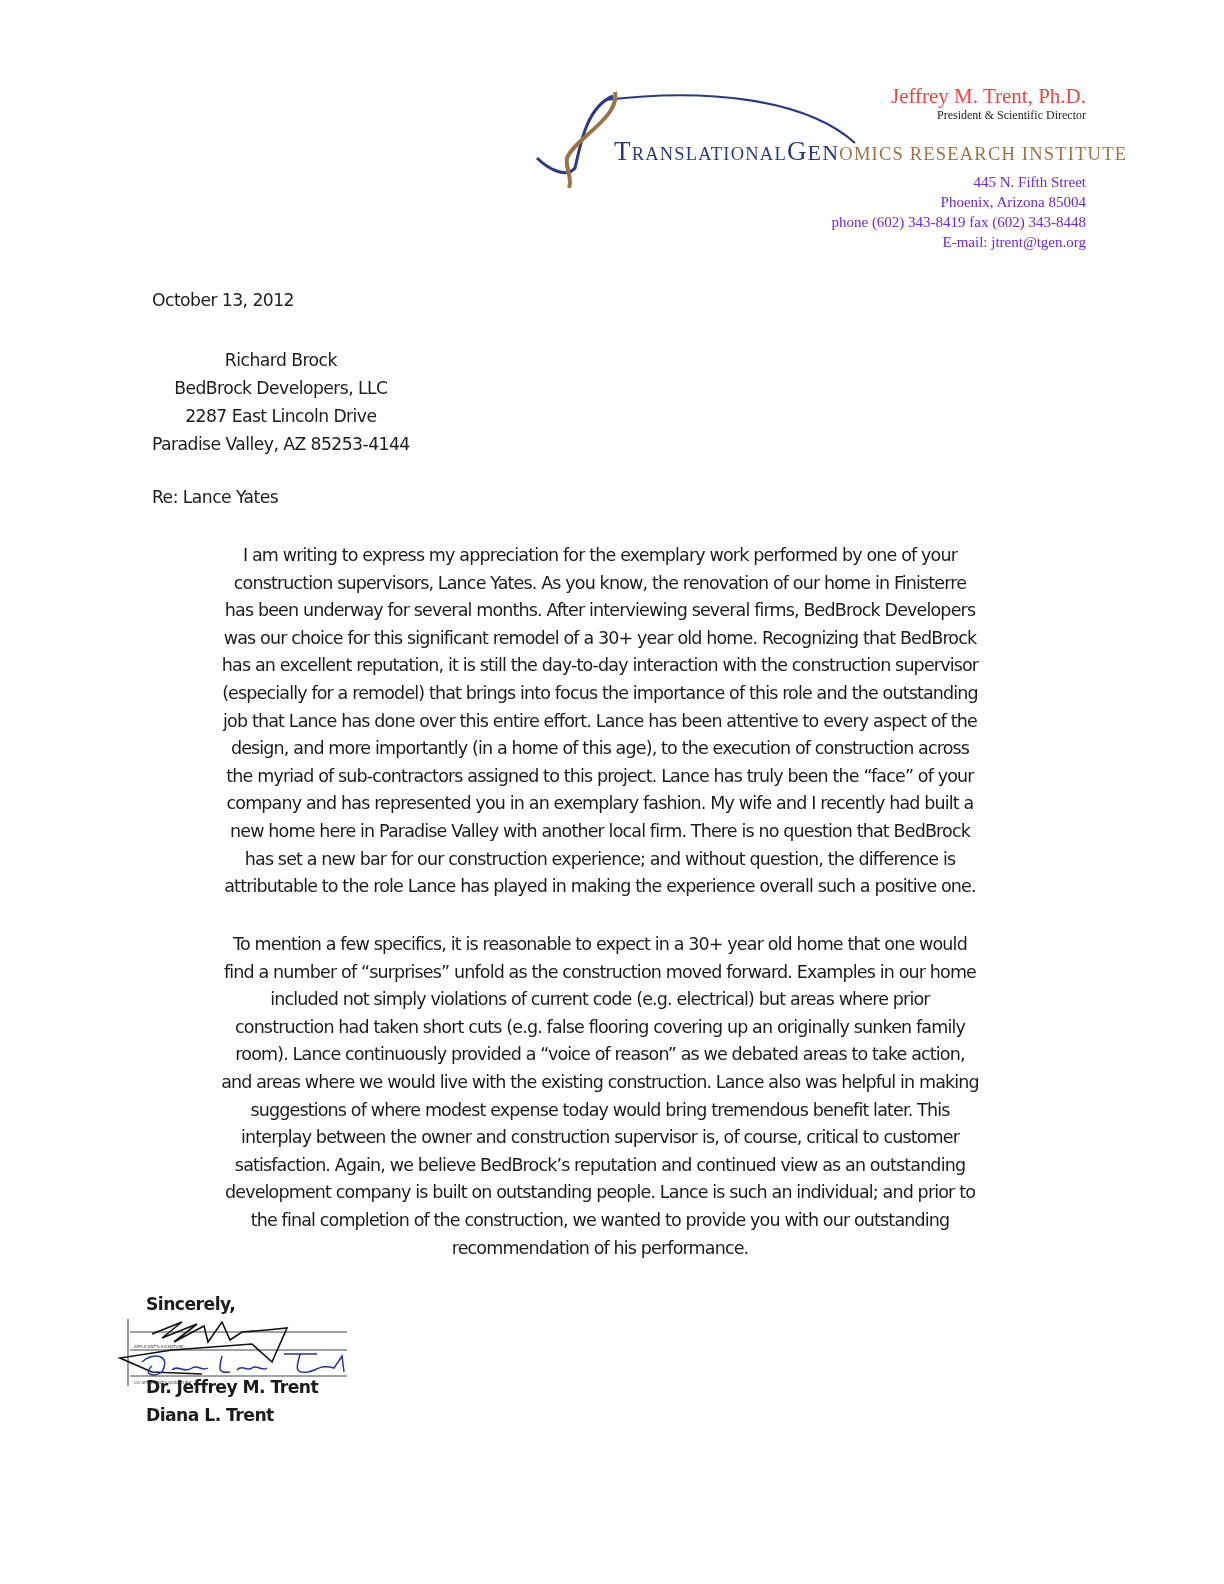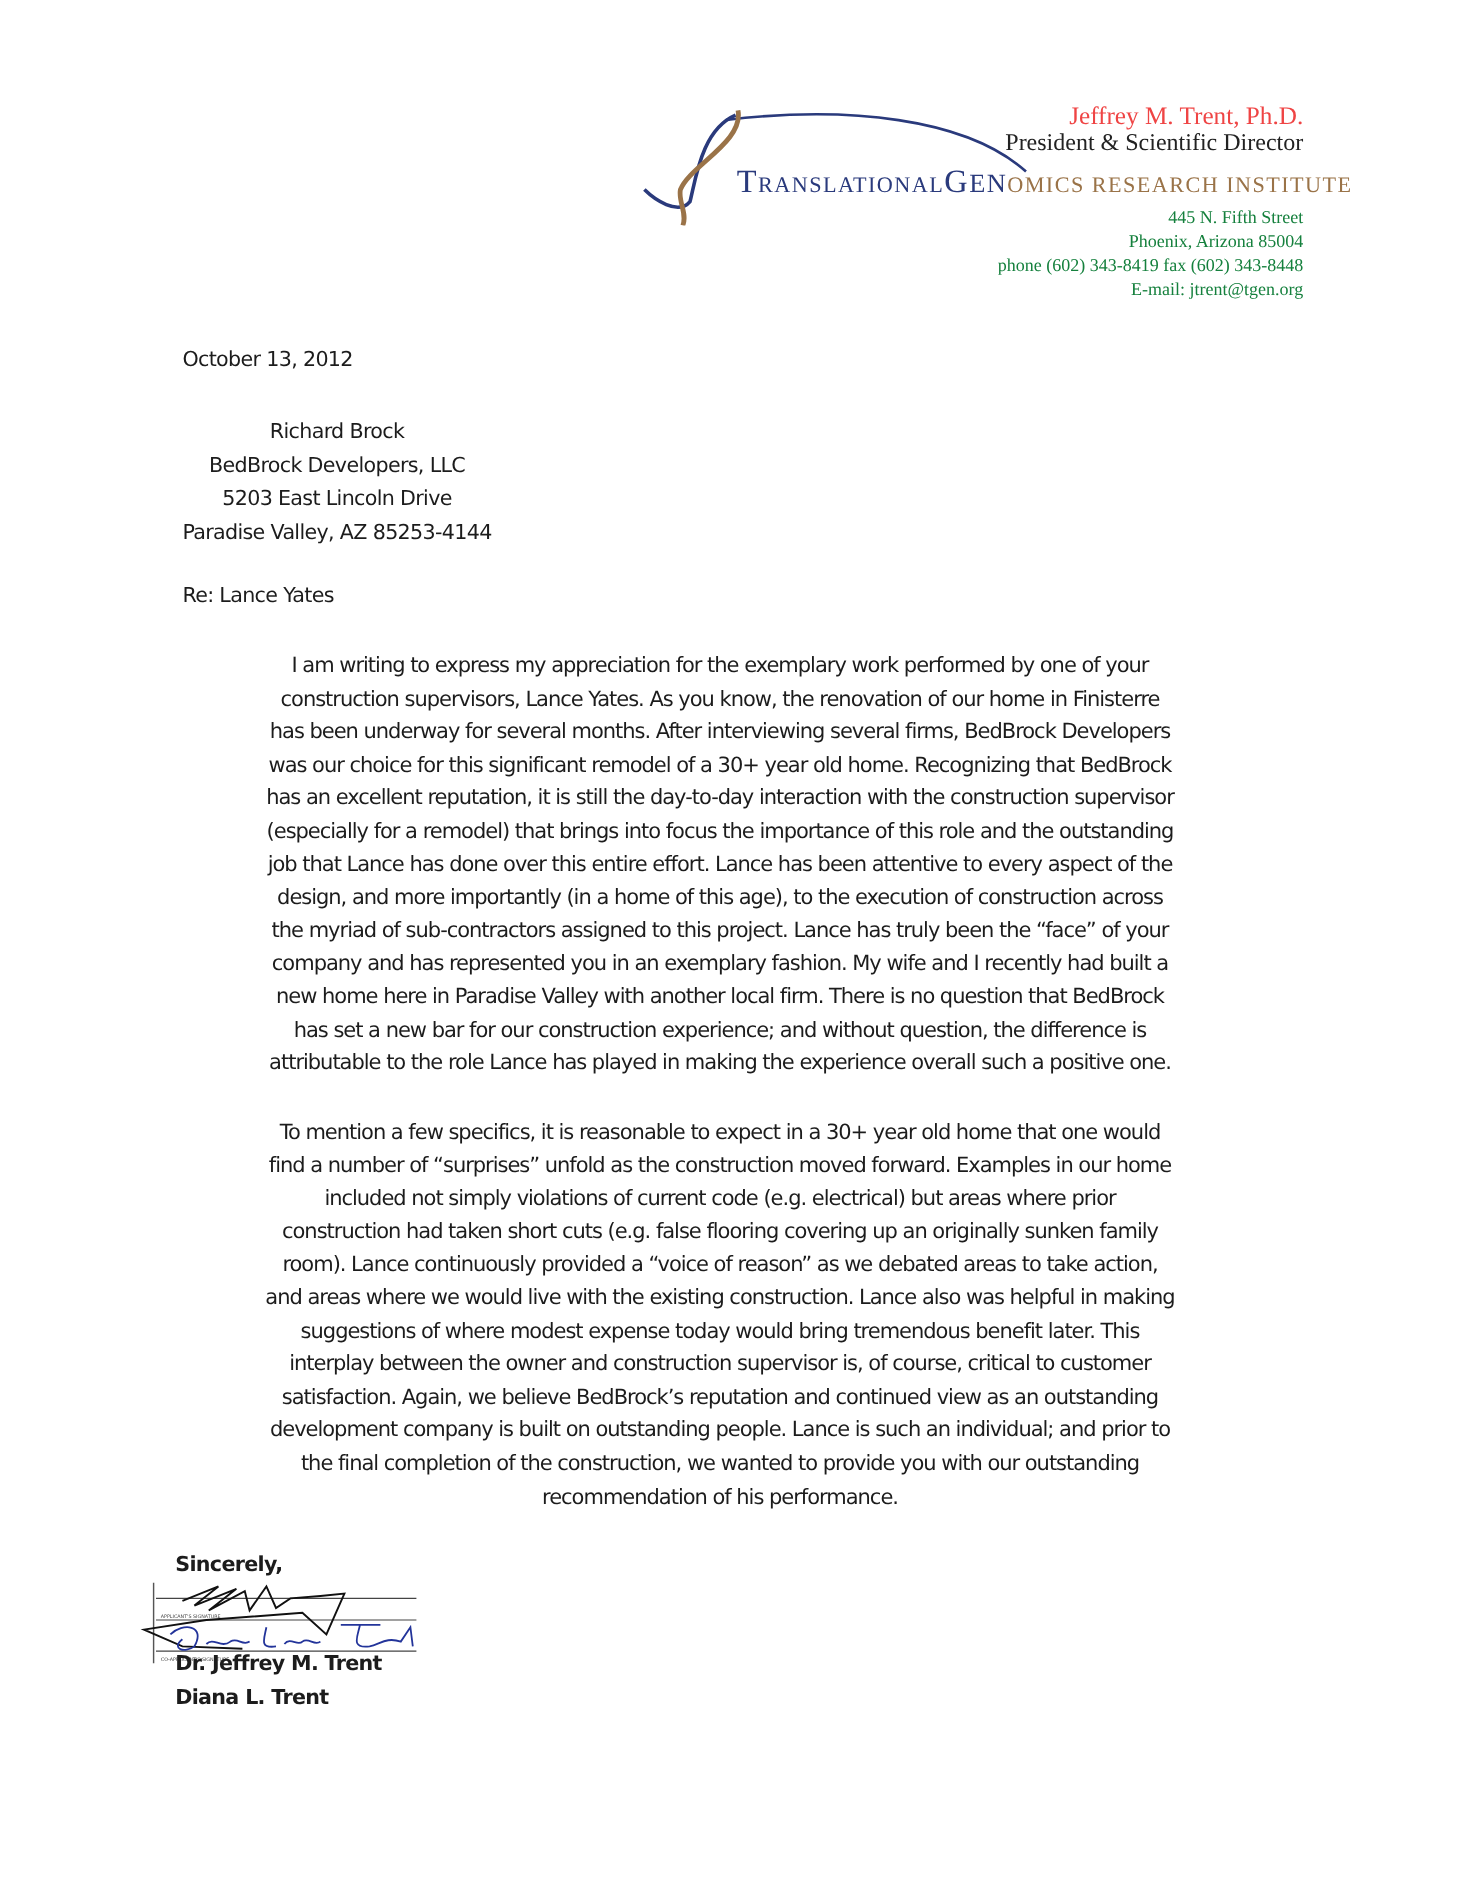--- a/index.html
+++ b/index.html
@@ -1,27 +1,27 @@
 <!DOCTYPE html>
 <html><head>
 <meta charset="utf-8">
 <style>
   html, body { margin: 0; padding: 0; background: #ffffff; }
   body { width: 1224px; height: 1584px; position: relative; overflow: hidden; color: #1a1a1a; }
   .page { position: absolute; left: 0; top: 0; width: 1224px; height: 1584px; background: #fff; }
 
   
   .lh-name { position: absolute; right: 138px; top: 84px; font-family: "Liberation Serif", serif; font-size: 21px; color: #ef4444; text-align: right; }
-  .lh-title { position: absolute; right: 138px; top: 108px; font-family: "Liberation Serif", serif; font-size: 20px; color: #222; text-align: center; }
+  .lh-title { position: absolute; right: 138px; top: 108px; font-family: "Liberation Serif", serif; font-size: 12px; color: #222; text-align: center; }
   .lh-logo { position: absolute; left: 535px; top: 88px; width: 560px; height: 100px; }
   .lh-org { position: absolute; left: 614px; top: 136px; font-family: "Liberation Serif", serif; font-size: 18.5px; letter-spacing: 1.2px; white-space: nowrap; }
   .lh-org .blue { color: #2a3a7c; }
   .lh-org .cap { font-size: 27px; }
   .lh-org .gold { color: #9a7348; }
-  .lh-addr { position: absolute; right: 138px; top: 172px; font-family: "Liberation Serif", serif; font-size: 15px; color: #15803d; text-align: right; line-height: 20px; }
+  .lh-addr { position: absolute; right: 138px; top: 172px; font-family: "Liberation Serif", serif; font-size: 15px; color: #6d28d9; text-align: right; line-height: 20px; }
 
   
   .body-text { font-family: "DejaVu Sans", sans-serif; font-size: 17.2px; color: #1c1c1c; letter-spacing: -0.55px; text-align: center; }
   .date { position: absolute; left: 152px; top: 290px; }
   .recipient { position: absolute; left: 152px; top: 346px; line-height: 28px; }
   .re { position: absolute; left: 152px; top: 487px; font-weight: normal; }
   .para { position: absolute; left: 150px; width: 900px; line-height: 27.6px; white-space: nowrap; letter-spacing: -0.85px; font-size: 17.5px; }
   .para1 { top: 542px; }
   .para2 { top: 931px; }
   .para .line { display: block; }
@@ -56,21 +56,21 @@
     <div>Phoenix, Arizona 85004</div>
     <div>phone (602) 343-8419  fax (602) 343-8448</div>
     <div>E-mail: jtrent@tgen.org</div>
   </div>
 
   <div class="body-text date">October 13, 2012</div>
 
   <div class="body-text recipient">
     <div>Richard Brock</div>
     <div>BedBrock Developers, LLC</div>
-    <div>5203 East Lincoln Drive</div>
+    <div>2287 East Lincoln Drive</div>
     <div>Paradise Valley, AZ 85253-4144</div>
   </div>
 
   <div class="body-text re">Re: Lance Yates</div>
 
   <div class="body-text para para1">
       <span class="line">I am writing to express my appreciation for the exemplary work performed by one of your</span>
       <span class="line">construction supervisors, Lance Yates.  As you know, the renovation of our home in Finisterre</span>
       <span class="line">has been underway for several months.  After interviewing several firms, BedBrock Developers</span>
       <span class="line">was our choice for this significant remodel of a 30+ year old home.  Recognizing that BedBrock</span>

